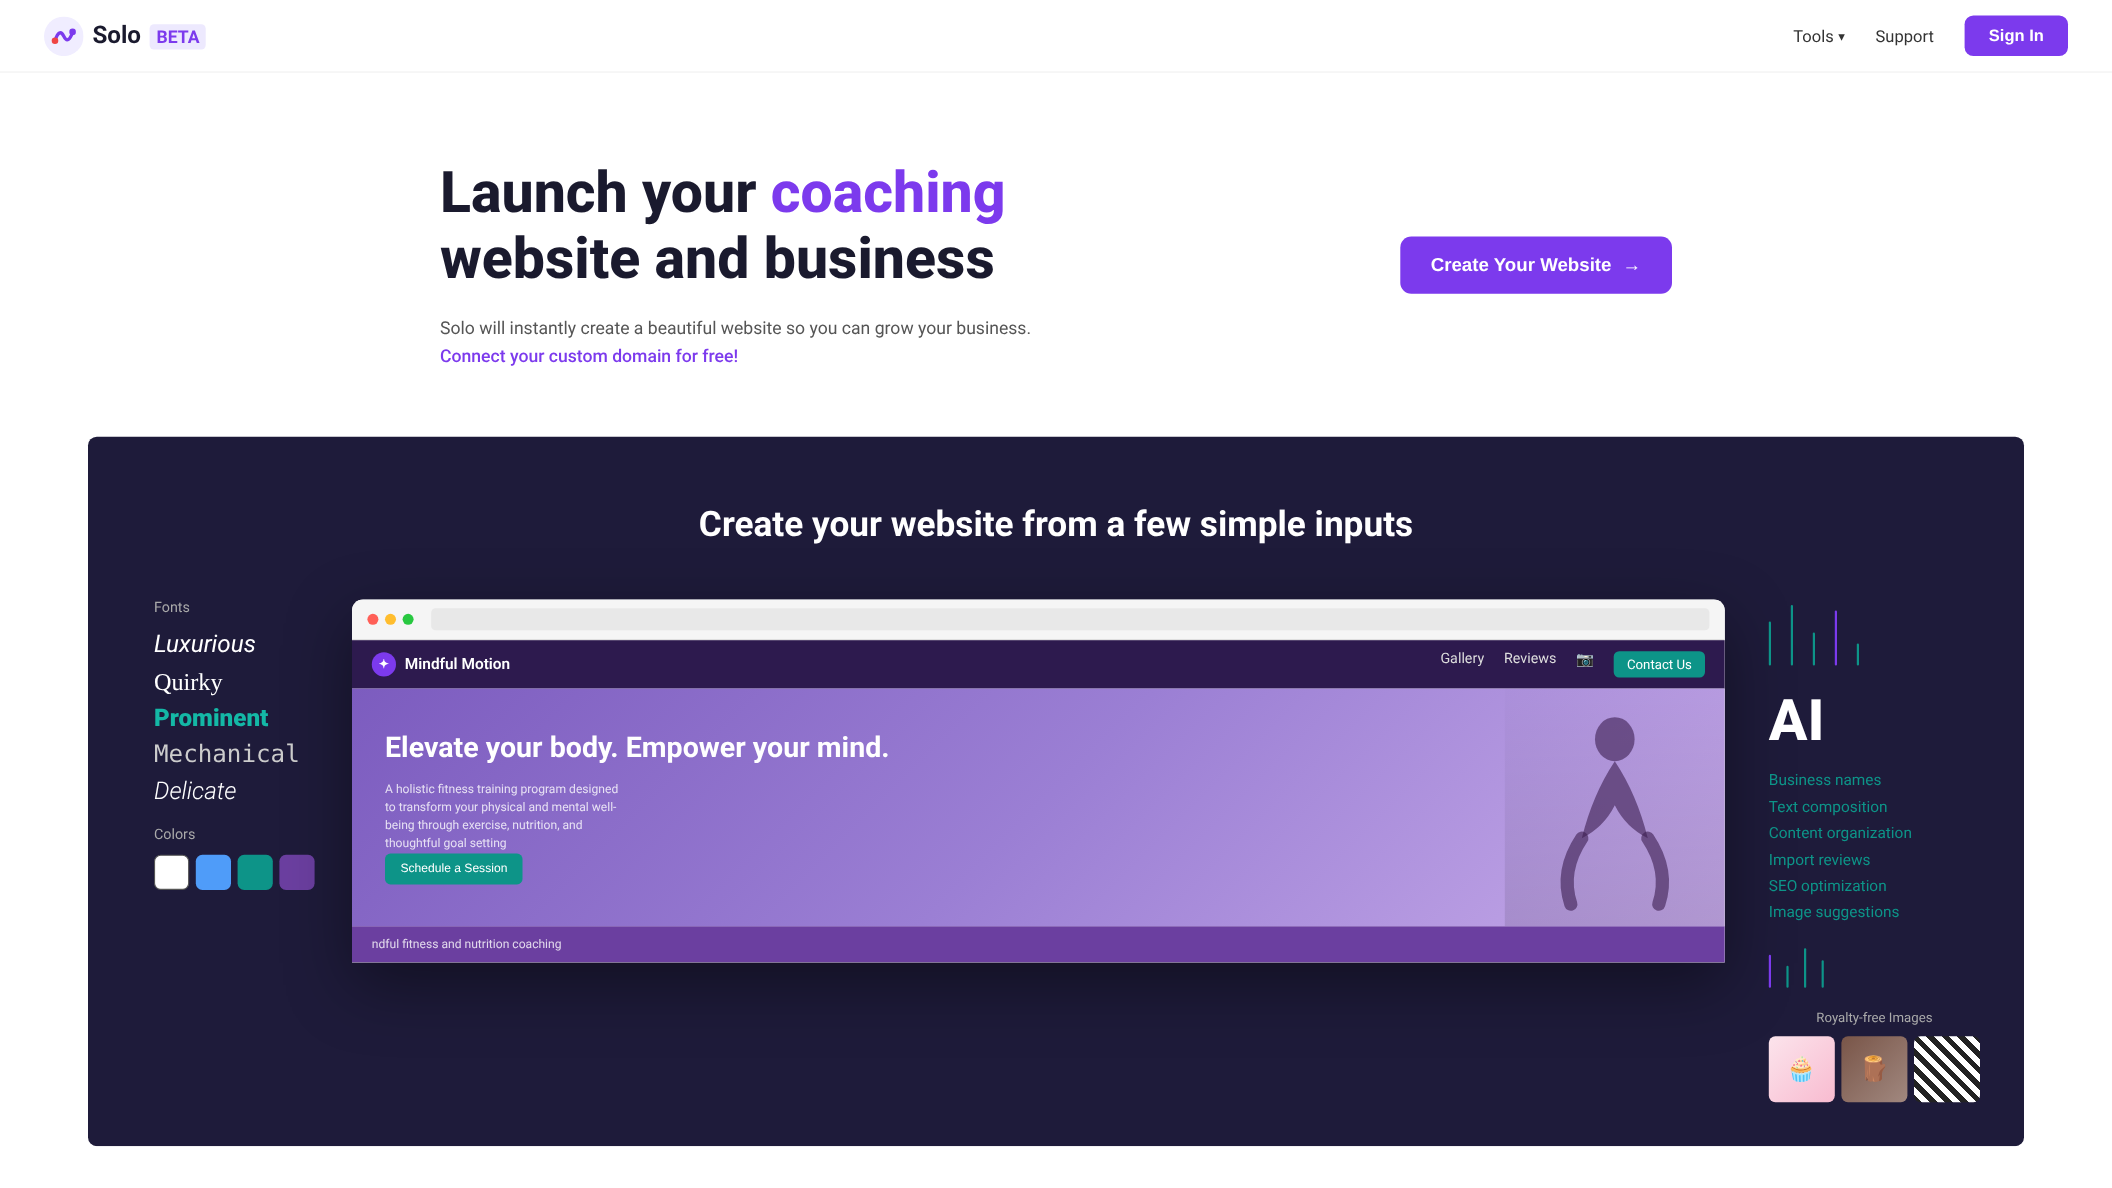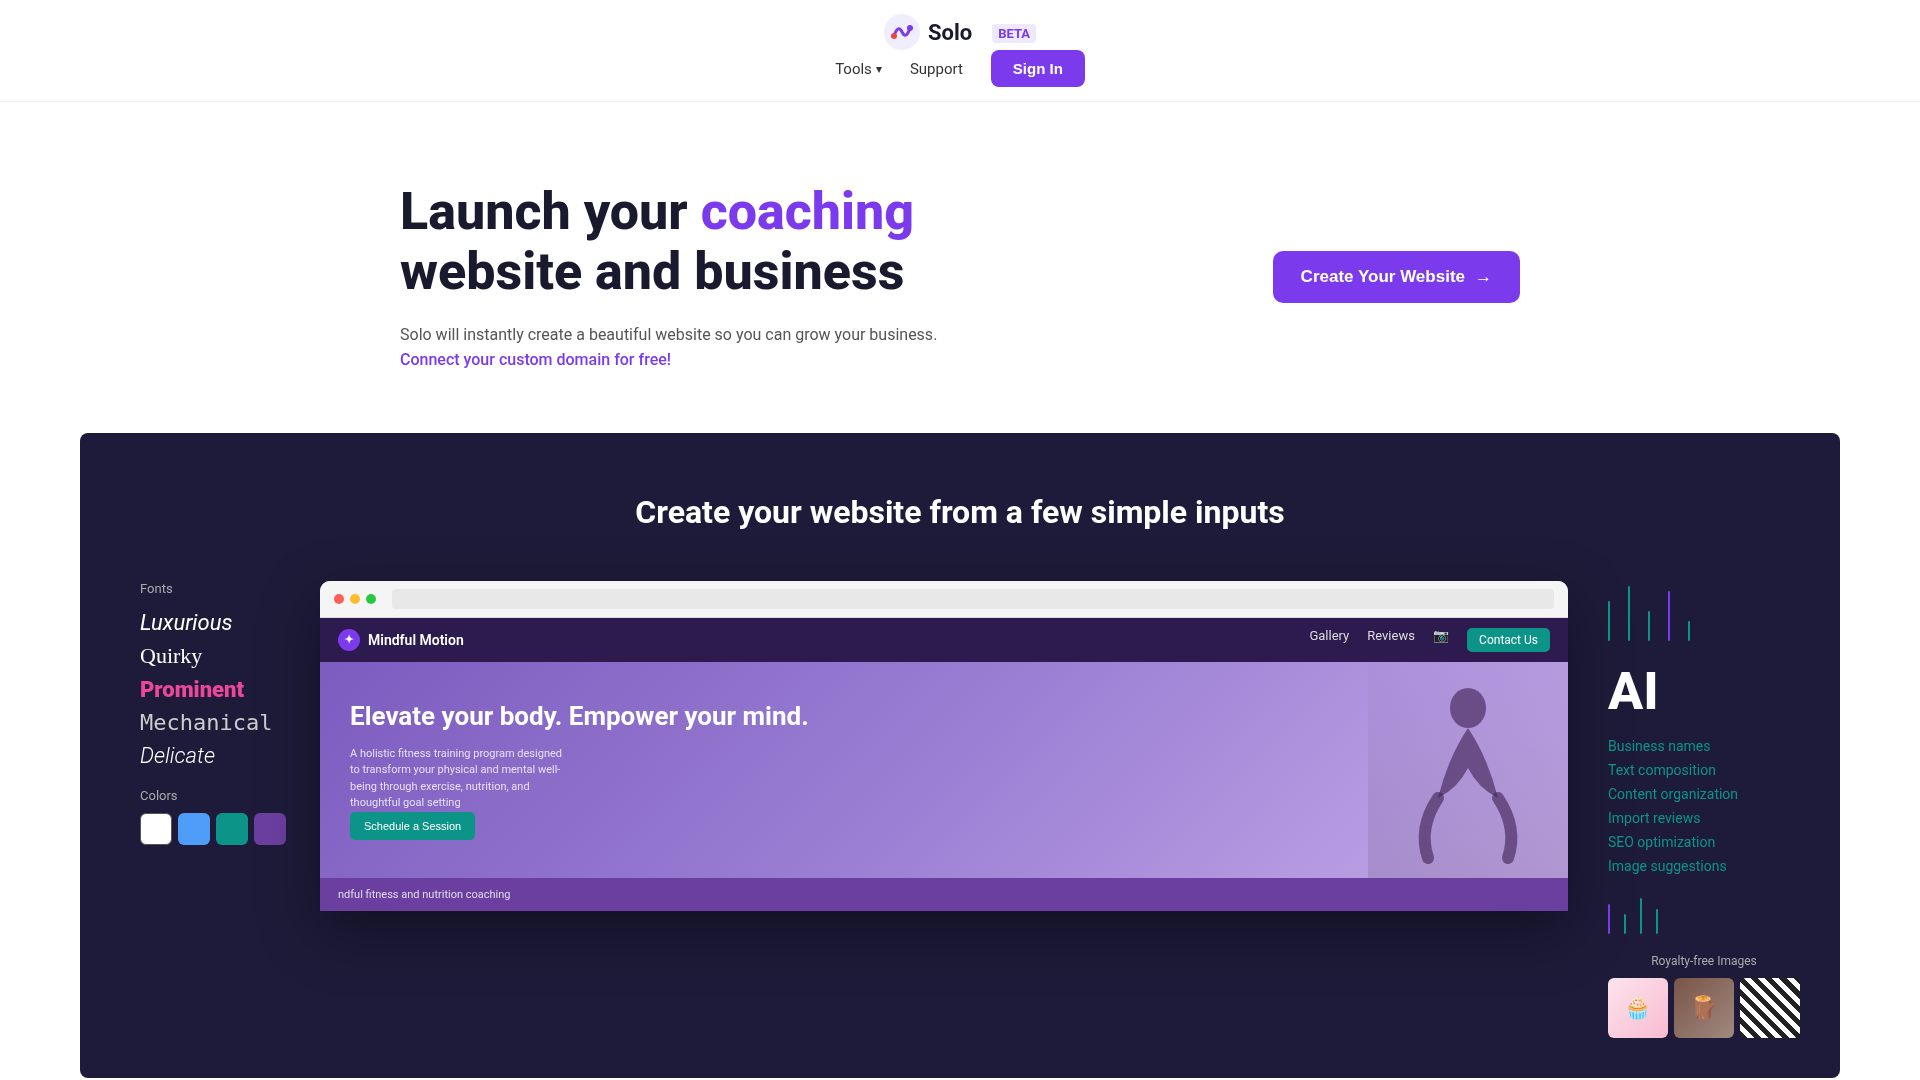--- a/index.html
+++ b/index.html
@@ -2,29 +2,29 @@
 <html><head>
   <meta charset="utf-8">
   <style>
     * { margin: 0; padding: 0; box-sizing: border-box; }
     body { font-family: -apple-system, BlinkMacSystemFont, 'Segoe UI', Roboto, sans-serif; background: #fff; overflow-x: hidden; }
 
     
     nav {
       display: flex; align-items: center; justify-content: space-between;
       padding: 14px 40px; border-bottom: 1px solid #f0f0f0;
-      position: sticky; top: 0; background: #fff; z-index: 100; flex-direction: column;
+      position: sticky; top: 0; background: #fff; z-index: 100;
     }
     .logo-area { display: flex; align-items: center; gap: 8px; }
     .logo-icon { width: 36px; height: 36px; }
     .logo-text { font-size: 22px; font-weight: 700; color: #1a1a2e; }
     .beta-badge {
-      font-size: 13px; font-weight: 700; color: #7c3aed;
+      font-size: 16px; font-weight: 700; color: #7c3aed;
       background: #ede9fe; padding: 2px 6px; border-radius: 4px;
-      margin-left: 12px; vertical-align: top; margin-top: 2px;
+      margin-left: 0; vertical-align: top; margin-top: 2px;
     }
     .nav-right { display: flex; align-items: center; gap: 28px; }
     .nav-tools { display: flex; align-items: center; gap: 4px; font-size: 15px; color: #333; cursor: pointer; }
     .nav-support { font-size: 15px; color: #333; cursor: pointer; }
     .nav-signin {
       background: #7c3aed; color: #fff; border: none; border-radius: 8px;
       padding: 10px 22px; font-size: 15px; font-weight: 600; cursor: pointer;
     }
 
     
@@ -50,21 +50,21 @@
     }
     .dark-title { text-align: center; color: #fff; font-size: 32px; font-weight: 700; margin-bottom: 50px; }
 
     .demo-area { display: flex; align-items: flex-start; gap: 0; position: relative; }
 
     
     .left-panel { min-width: 200px; padding: 0 30px 40px 20px; }
     .panel-label { color: #aaa; font-size: 13px; margin-bottom: 14px; }
     .font-luxurious { font-size: 22px; color: #fff; font-style: italic; font-weight: 400; margin-bottom: 8px; }
     .font-quirky { font-size: 22px; color: #fff; font-weight: 400; margin-bottom: 8px; font-family: cursive; }
-    .font-prominent { font-size: 22px; color: #ec4899; font-weight: 900; margin-bottom: 8px; }
+    .font-prominent { font-size: 22px; color: #14b8a6; font-weight: 900; margin-bottom: 8px; }
     .font-mechanical { font-size: 22px; color: #ccc; font-weight: 400; margin-bottom: 8px; font-family: monospace; }
     .font-delicate { font-size: 22px; color: #fff; font-style: italic; font-weight: 300; margin-bottom: 8px; }
 
     .colors-label { color: #aaa; font-size: 13px; margin-top: 20px; margin-bottom: 10px; }
     .color-swatches { display: flex; gap: 6px; }
     .swatch { width: 32px; height: 32px; border-radius: 6px; }
 
     
     .center-mockup { flex: 1; position: relative; }
     .browser-frame {

